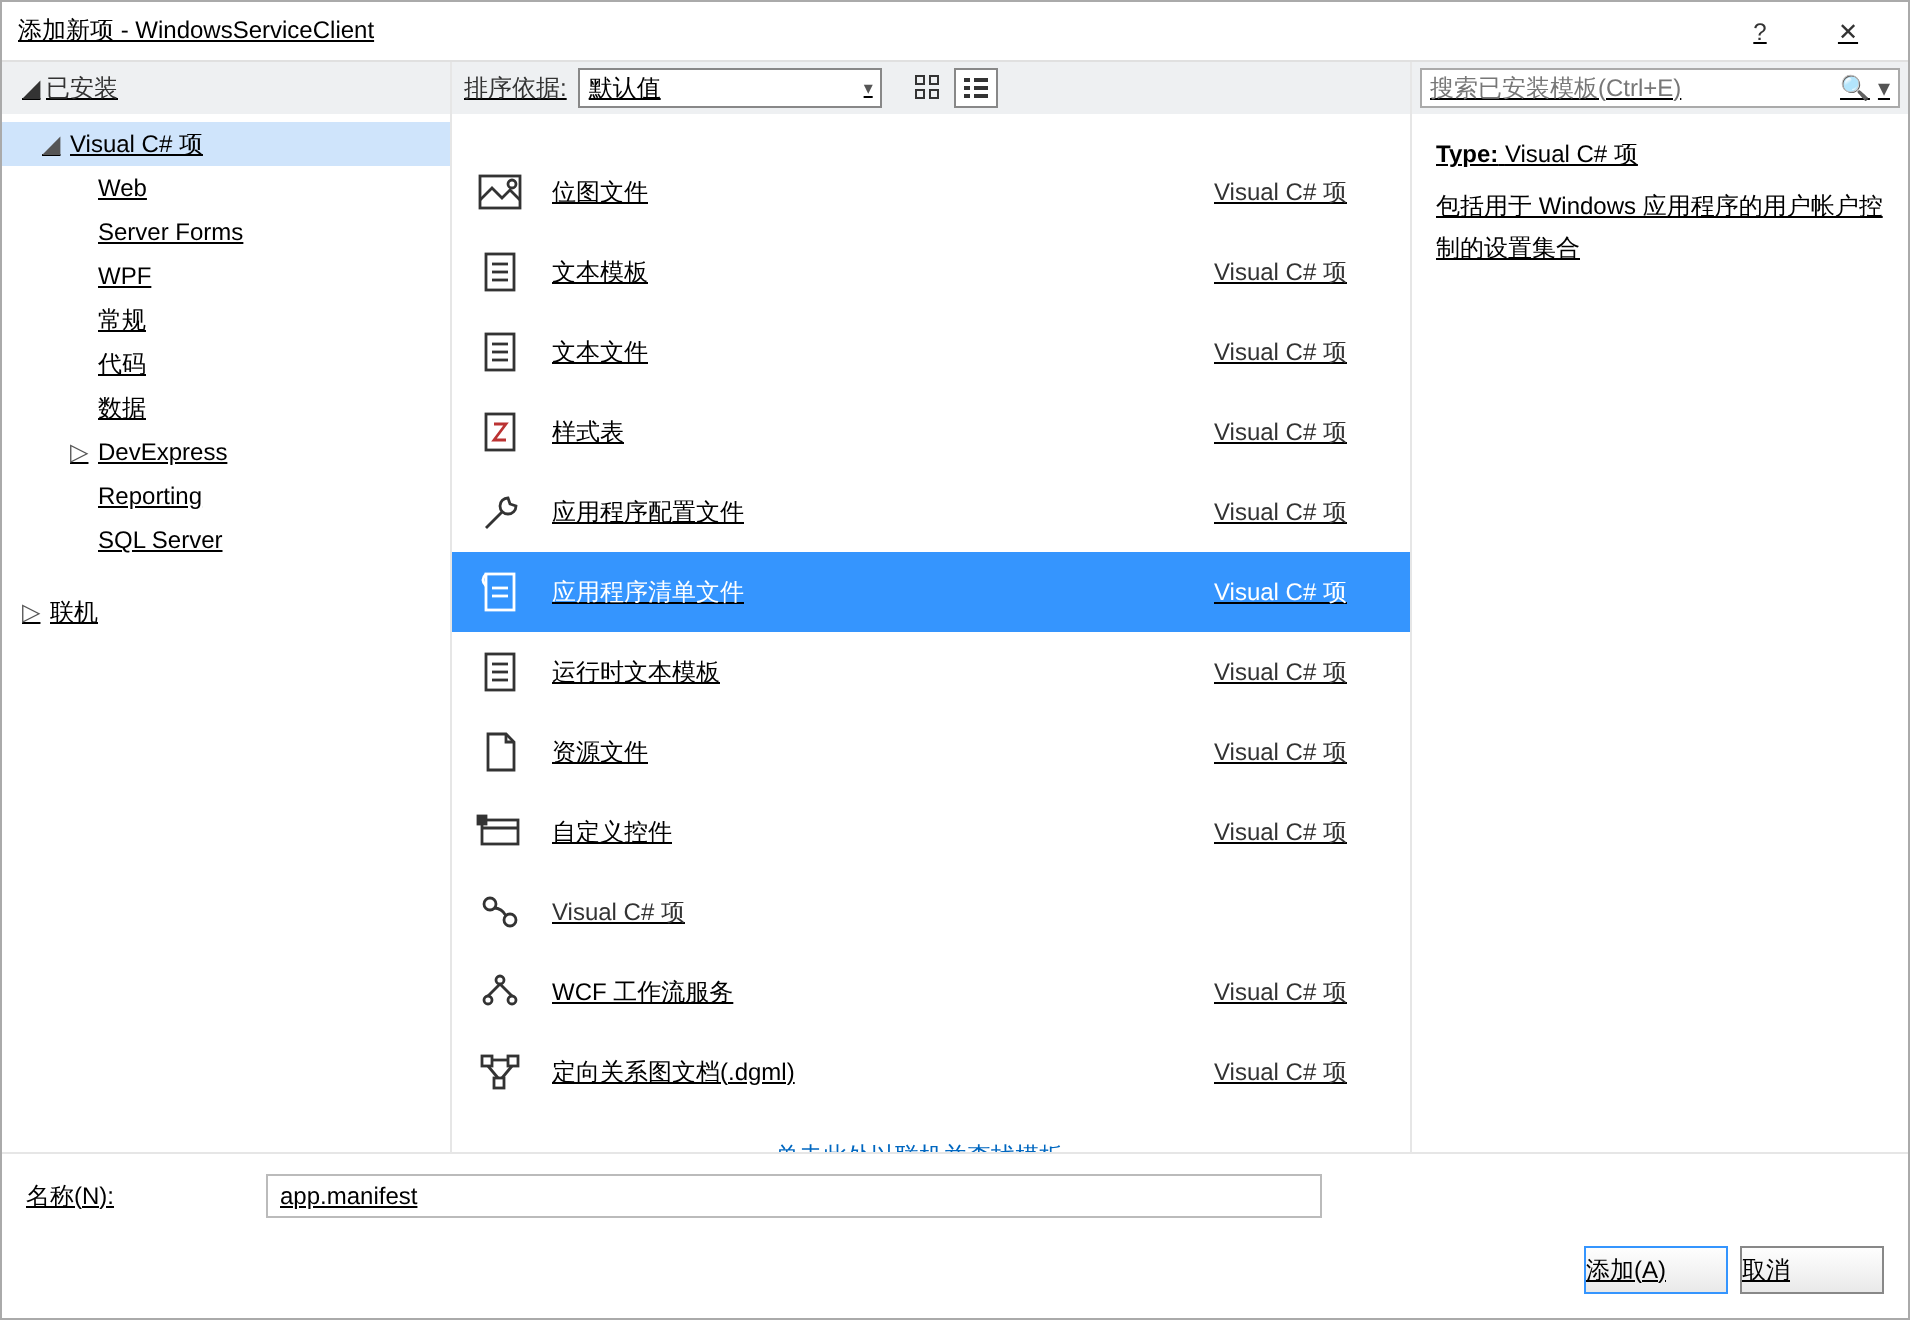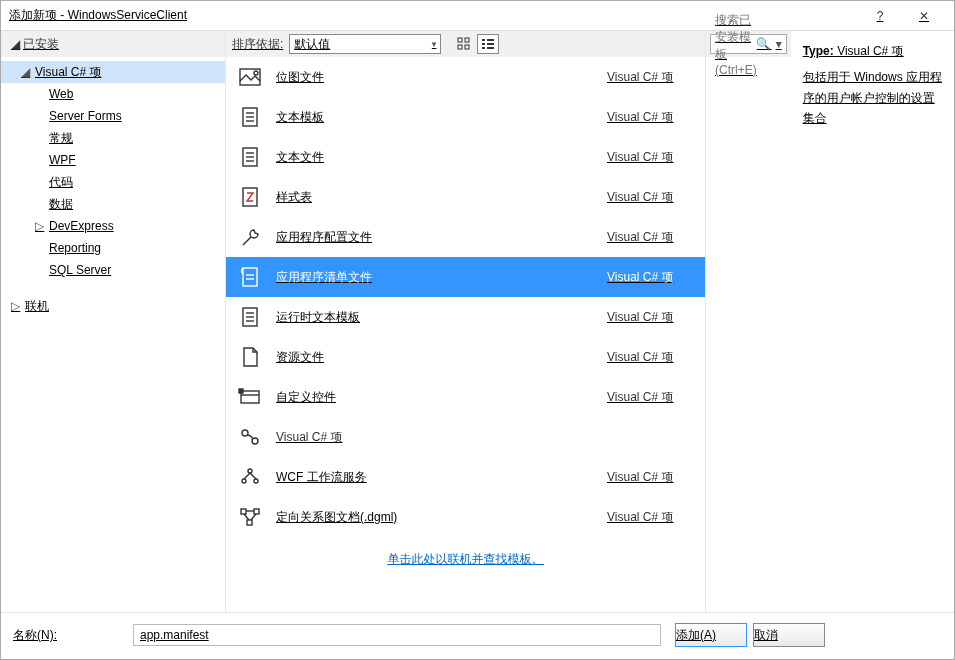--- a/index.html
+++ b/index.html
@@ -24,39 +24,39 @@
 
 .center { flex: 1; display: flex; flex-direction: column; border-right: 1px solid #e6e6e6; min-width: 0; }
 .ctl-bar { height: 26px; display: flex; align-items: center; padding: 0 6px; background: #eef0f2; gap: 6px; }
 .lbl { color: #333; }
 .sort-dd { width: 152px; height: 20px; border: 1px solid #888; background: #fff; display: flex; align-items: center; justify-content: space-between; padding: 0 4px; }
 .sort-dd .dd-arrow { font-size: 9px; color: #555; }
 .viewtoggle { display: flex; gap: 2px; margin-left: 6px; }
 .vt-btn { width: 22px; height: 20px; border: 1px solid transparent; display: flex; align-items: center; justify-content: center; color: #333; }
 .vt-btn.active { border-color: #888; background: #fff; }
 
-.tpl-list { flex: 1; overflow-y: scroll; }
+.tpl-list { flex: 1; overflow-y: scroll; margin-top: 19px; }
 .tpl-row { height: 40px; display: flex; align-items: center; padding: 0 8px; cursor: default; }
 .tpl-row.selected { background: #3595fe; color: #fff; }
 .tpl-icon { width: 32px; height: 28px; display: flex; align-items: center; justify-content: center; margin-right: 10px; color: #333; }
 .tpl-row.selected .tpl-icon { color: #fff; }
 .tpl-name { flex: 1; }
 .tpl-type { width: 90px; text-align: left; color: #333; }
 .tpl-row.selected .tpl-type { color: #fff; }
 .online-link { text-align: center; color: #0067c0; text-decoration: underline; padding: 14px 0 8px; cursor: pointer; }
 
-.right { width: 248px; display: flex; }
+.right { width: 248px; display: flex; flex-direction: column; }
 .r-search-bar { height: 26px; display: flex; align-items: center; padding: 0 4px; background: #eef0f2; }
 .search-box { flex: 1; height: 20px; border: 1px solid #aaa; background: #fff; display: flex; align-items: center; padding: 0 4px; color: #777; }
 .search-box .ph { flex: 1; }
 .search-box .mag { color: #555; }
 .r-info { padding: 10px 12px; color: #000; line-height: 1.7; }
 .r-info .typelabel { font-weight: bold; display: inline; }
 
-.bottom { border-top: 1px solid #e6e6e6; padding: 10px 12px 12px; display: flex; flex-direction: row; gap: 14px; }
+.bottom { border-top: 1px solid #e6e6e6; padding: 10px 12px 12px; display: flex; flex-direction: column; gap: 14px; }
 .name-row { display: flex; align-items: center; gap: 10px; }
 .name-row .nmlbl { width: 110px; }
 .name-row input { flex: 0 0 528px; height: 22px; border: 1px solid #bbb; padding: 0 6px; font-size: 12px; }
 .btn-row { display: flex; justify-content: flex-end; gap: 6px; }
 .dlg-btn { width: 72px; height: 24px; border: 1px solid #888; background: linear-gradient(#fefefe,#e9e9e9); display: flex; align-items: center; justify-content: flex-start; cursor: default; }
 .dlg-btn.primary { border-color: #3595fe; }
 
 ::-webkit-scrollbar { width: 17px; }
 ::-webkit-scrollbar-track { background: #f0f0f0; }
 ::-webkit-scrollbar-thumb { background: #c2c2c2; }
@@ -89,24 +89,24 @@
         <span>Visual C# 项</span>
       </div>
       <div id="tree-children">
           <div class="tree-row child">
             <span>Web</span>
           </div>
           <div class="tree-row child">
             <span>Server Forms</span>
           </div>
           <div class="tree-row child">
+            <span>WPF</span>
+          </div>
+          <div class="tree-row child">
             <span>常规</span>
-          </div>
-          <div class="tree-row child">
-            <span>WPF</span>
           </div>
           <div class="tree-row child">
             <span>代码</span>
           </div>
           <div class="tree-row child">
             <span>数据</span>
           </div>
           <div class="tree-row child2">
             <span class="tri2">▷</span>
             <span>DevExpress</span>

